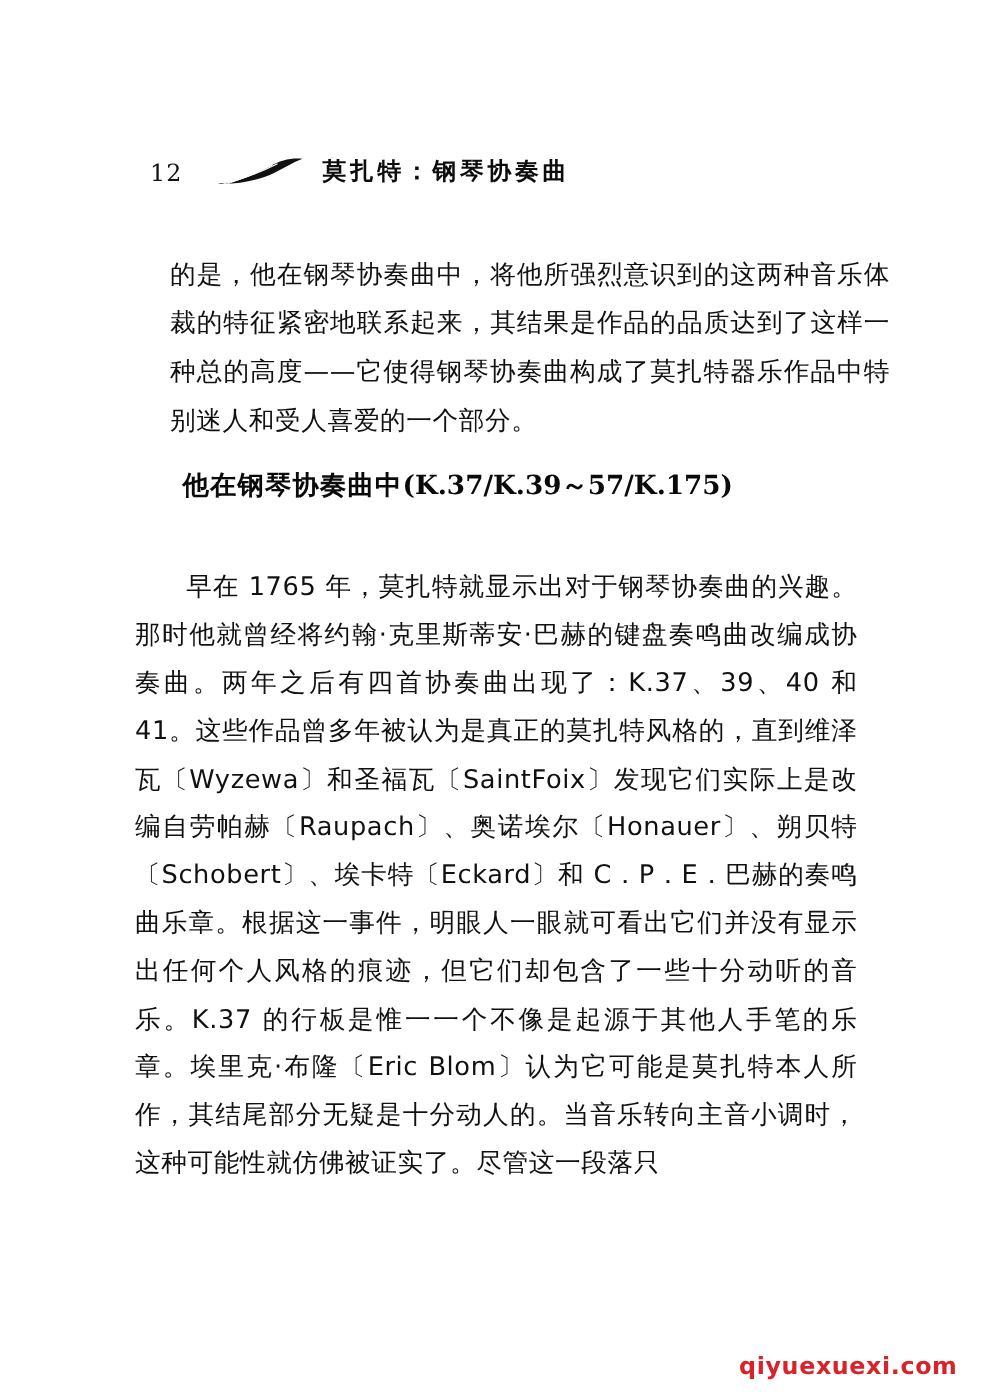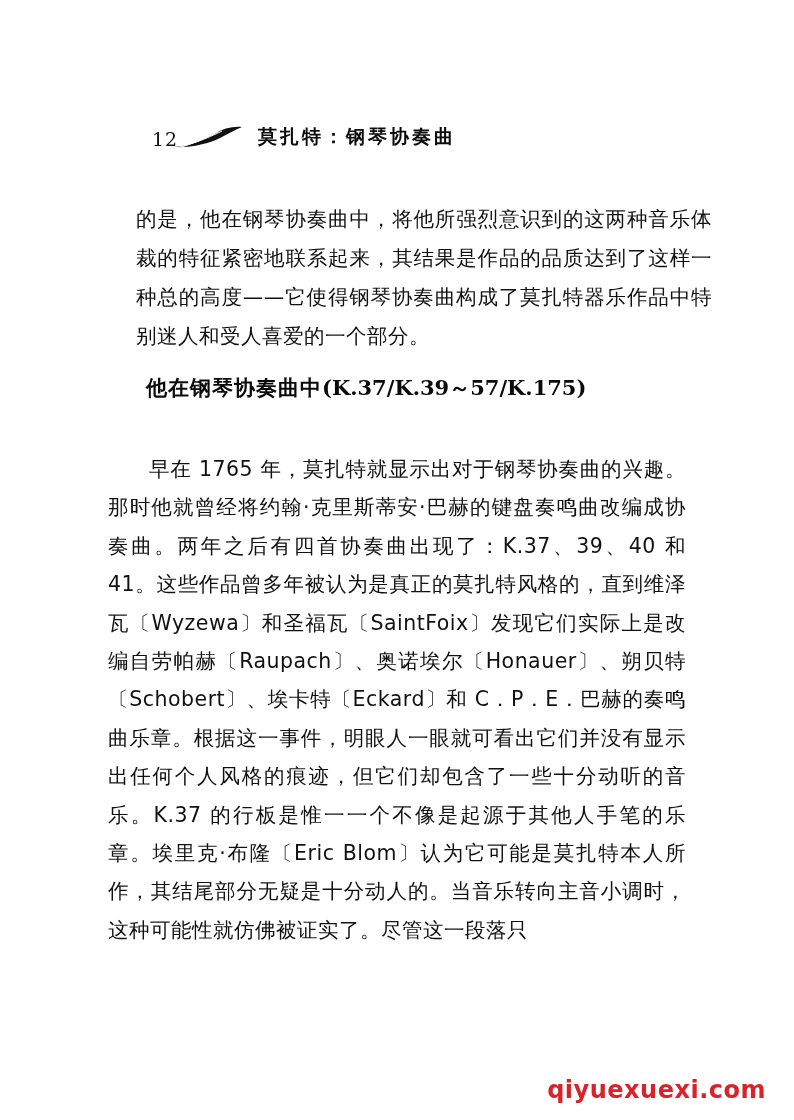--- a/index.html
+++ b/index.html
@@ -32,21 +32,20 @@
     height: 40px;
   }
   .folio {
     position: absolute;
     left: 0px;
     top: 8px;
     font-family: "DejaVu Serif", serif;
     font-size: 19px;
     color: #111;
     letter-spacing: 1px;
-    margin-left: 32px;
   }
   .header-orn {
     position: absolute;
     left: 52px;
     top: 6px;
     width: 74px;
     height: 24px;
   }
   .header-title {
     position: absolute;
@@ -111,21 +110,21 @@
   #para-main .para {
     line-height: 38.4px;
   }
 
   
   .sitemark {
     position: absolute;
     right: 28px;
     bottom: 16px;
     font-family: "DejaVu Sans", sans-serif;
-    font-size: 24px;
+    font-size: 19px;
     font-weight: bold;
     letter-spacing: 0.5px;
     white-space: nowrap;
     margin-top: 21px;
   }
   .sitemark .rest { color: #d8232a; }
   .sitemark .dotcom { color: #d8232a; }
 </style>
 </head>
 <body>

